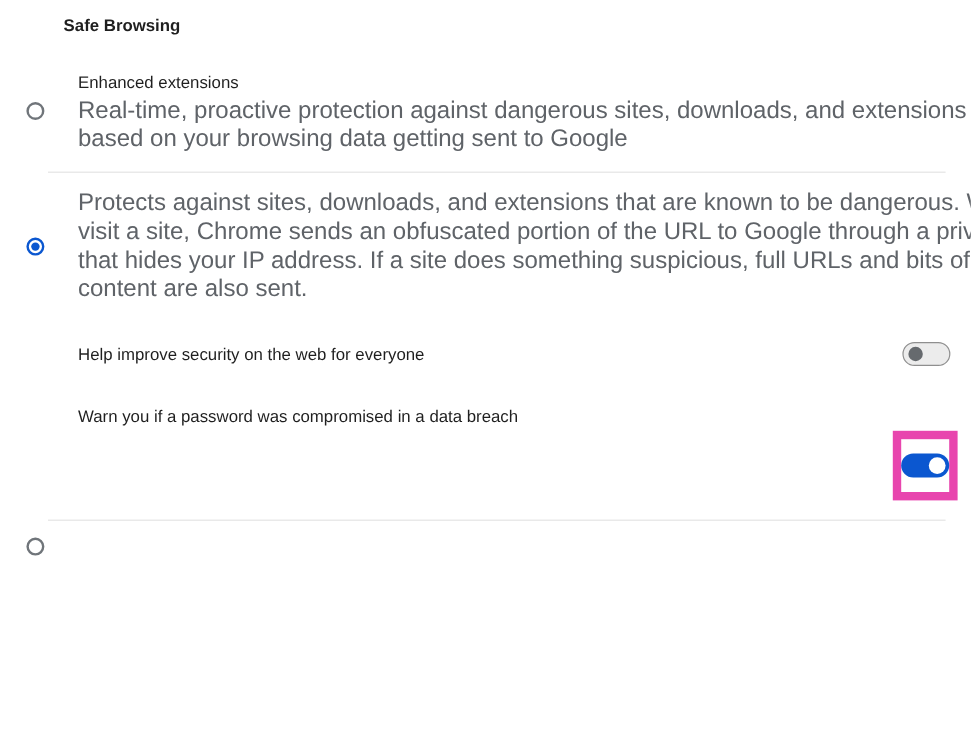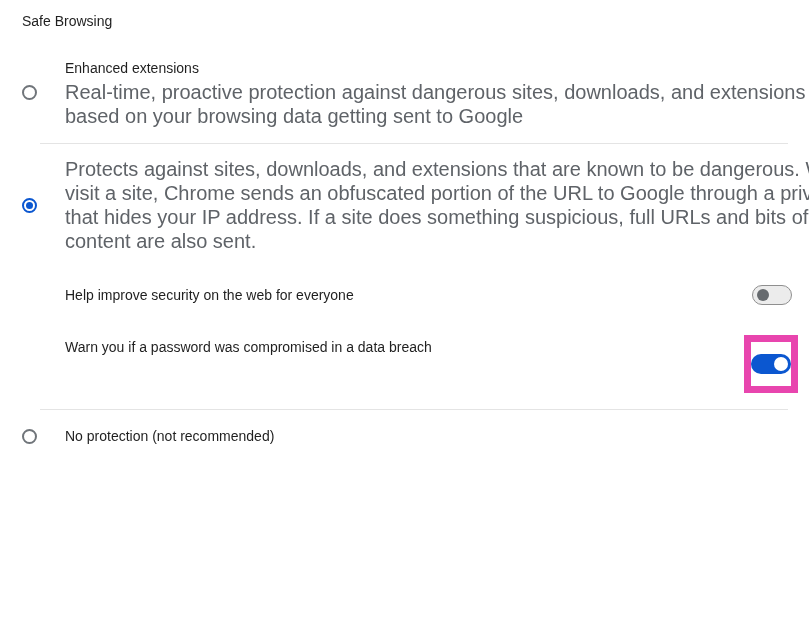--- a/index.html
+++ b/index.html
@@ -1,20 +1,20 @@
 <!DOCTYPE html>
 <html><head>
 <meta charset="utf-8">
 <style>
   * { margin:0; padding:0; box-sizing:border-box; }
   html,body { width:809px; height:628px; background:#ffffff; overflow:hidden;
               font-family:"Liberation Sans", sans-serif; color:#1f1f1f; }
 
-  .page-header { padding:12px 0 0 22px; font-size:14px; font-weight:400;
-                 line-height:18px; color:#1f1f1f; }
+  .page-header { padding:12px 0 0 22px; font-size:14px; font-weight:700;
+                 line-height:18px; color:#1f1f1f;margin-left:31px; }
 
   .row { display:flex; align-items:stretch; }
   .row-enhanced   { padding:26px 0 15px 22px; }
   .row-standard   { padding:13px 0 0 22px; }
   .row-noprotect  { padding:14px 0 22px 22px; }
 
   .radio-col { width:43px; flex:none; display:flex; align-items:center; }
   .radio { width:15px; height:15px; border-radius:50%; border:2px solid #70757a;
            background:#fff; position:relative; flex:none; cursor:pointer; }
   .radio.on { border-color:#0b57d0; }
@@ -26,21 +26,21 @@
   .opt-desc  { font-size:20px; line-height:24px; color:#5f6368; white-space:pre; }
 
   .sep-v { width:1px; height:48px; background:#dcdcdc; align-self:center;
            margin-left:auto; flex:none; }
   .expand-btn { width:76px; flex:none; align-self:center; height:40px;
                 display:flex; align-items:center; justify-content:center;
                 background:none; border:none; cursor:pointer; }
 
   .sub-settings { padding:30px 0 16px 65px; }
   .sub-row { display:flex; align-items:flex-start; }
-  .sub-row + .sub-row { margin-top:28px; }
+  .sub-row + .sub-row { margin-top:28px;flex-direction:column; }
   .toggle-col { margin-left:auto; align-self:center; flex:none; }
 
   .toggle { width:40px; height:20px; border-radius:10px; position:relative;
             cursor:pointer; flex:none; }
   .toggle.off { background:#ececec; border:1px solid #8f8f8f; }
   .toggle.off::after { content:""; position:absolute; width:12px; height:12px;
                        border-radius:50%; background:#666a6e; left:4px; top:3px; }
   .toggle.on { background:#0b57d0; }
   .toggle.on::after { content:""; position:absolute; width:14px; height:14px;
                       border-radius:50%; background:#ffffff; right:3px; top:3px; }
@@ -123,15 +123,14 @@
   </div>
 </section>
 
 <div class="divider"></div>
 
 <div class="row row-noprotect">
   <div class="radio-col">
     <div class="radio off" role="radio" aria-checked="false"></div>
   </div>
   <div class="text-col">
-    <div class="opt-title">No protection (not recommended)</div>
   </div>
 </div>
 
 </body></html>

